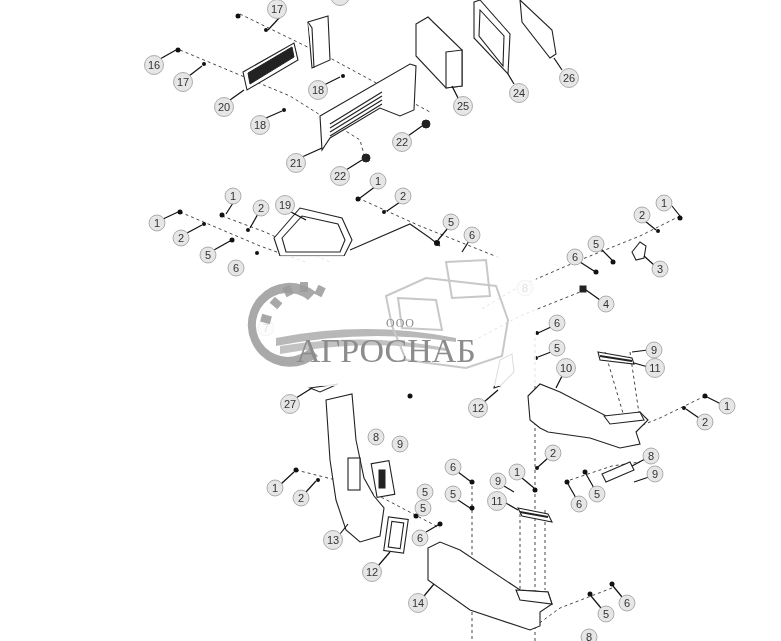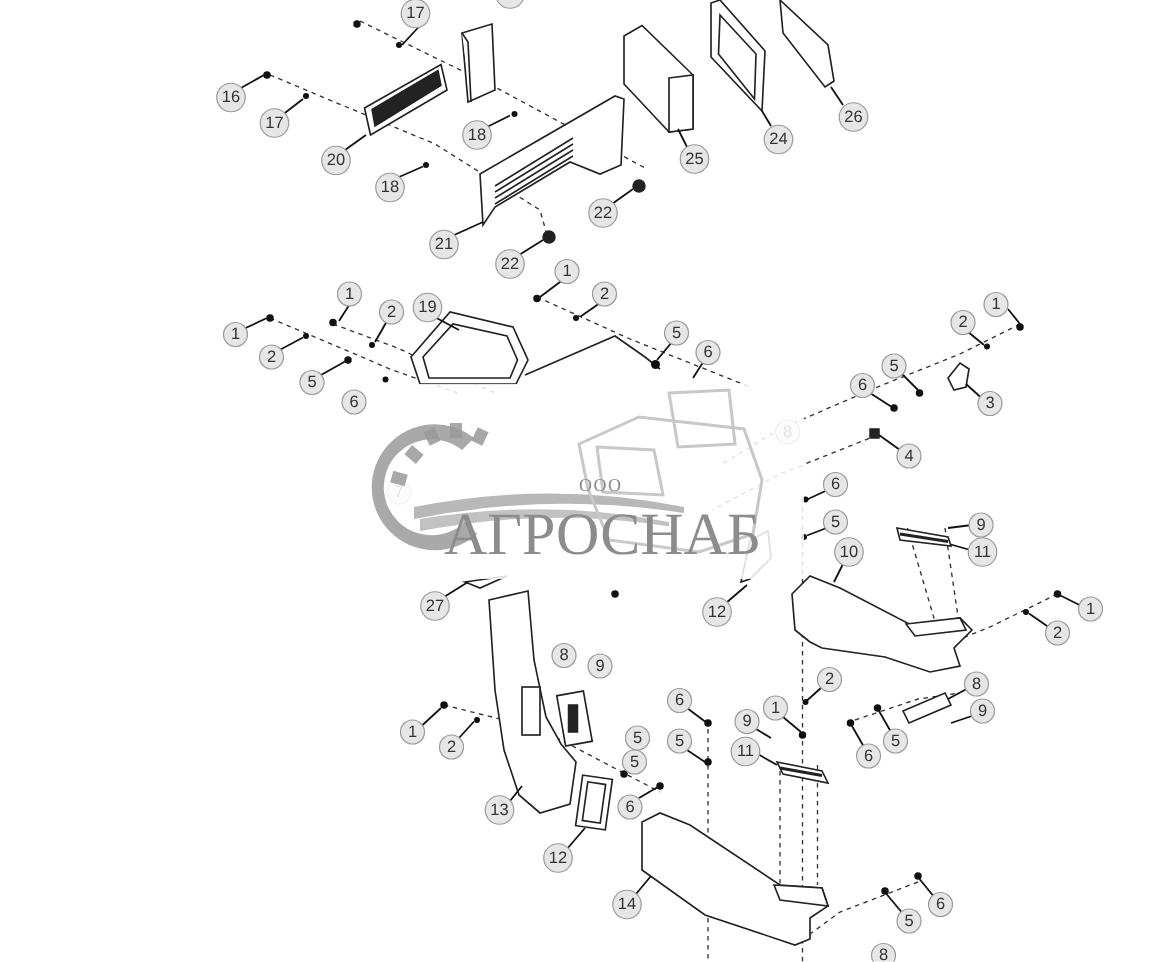--- a/index.html
+++ b/index.html
@@ -7,21 +7,21 @@
   #diagram{position:absolute;left:0;top:0;width:781px;height:641px;}
   .callout circle{fill:#e6e6e6;stroke:#9a9a9a;stroke-width:0.8;}
   .callout text{font-family:"Liberation Sans",sans-serif;font-size:11px;fill:#333;text-anchor:middle;dominant-baseline:central;}
   .leader{stroke:#111;stroke-width:1.2;fill:none;}
   .dash{stroke:#333;stroke-width:0.9;stroke-dasharray:3 3;fill:none;}
   .part{fill:#fff;stroke:#222;stroke-width:1.1;}
   .partdark{fill:#222;stroke:#222;stroke-width:1;}
   .dot{fill:#111;}
   #watermark{position:absolute;left:246px;top:256px;width:290px;height:130px;background:rgba(255,255,255,0.85);}
   #wm-ooo{position:absolute;left:140px;top:60px;font-family:"Liberation Serif",serif;font-size:12px;color:#8a8a8a;letter-spacing:1px;}
-  #wm-name{position:absolute;left:50px;top:76px;font-family:"Liberation Serif",serif;font-size:40px;color:#8c8c8c;letter-spacing:0px;}
+  #wm-name{position:absolute;left:50px;top:76px;font-family:"Liberation Serif",serif;font-size:34px;color:#8c8c8c;letter-spacing:0px;}
 </style>
 </head>
 <body>
 
 <svg id="diagram" viewBox="0 0 781 641" xmlns="http://www.w3.org/2000/svg">
 
   <g>
     <path class="dash" d="M240 14 L330 58 L430 112"></path>
     <path class="dash" d="M180 50 L290 96 L360 140 L365 158"></path>
     <path class="dash" d="M180 212 L260 246 L305 262"></path>

